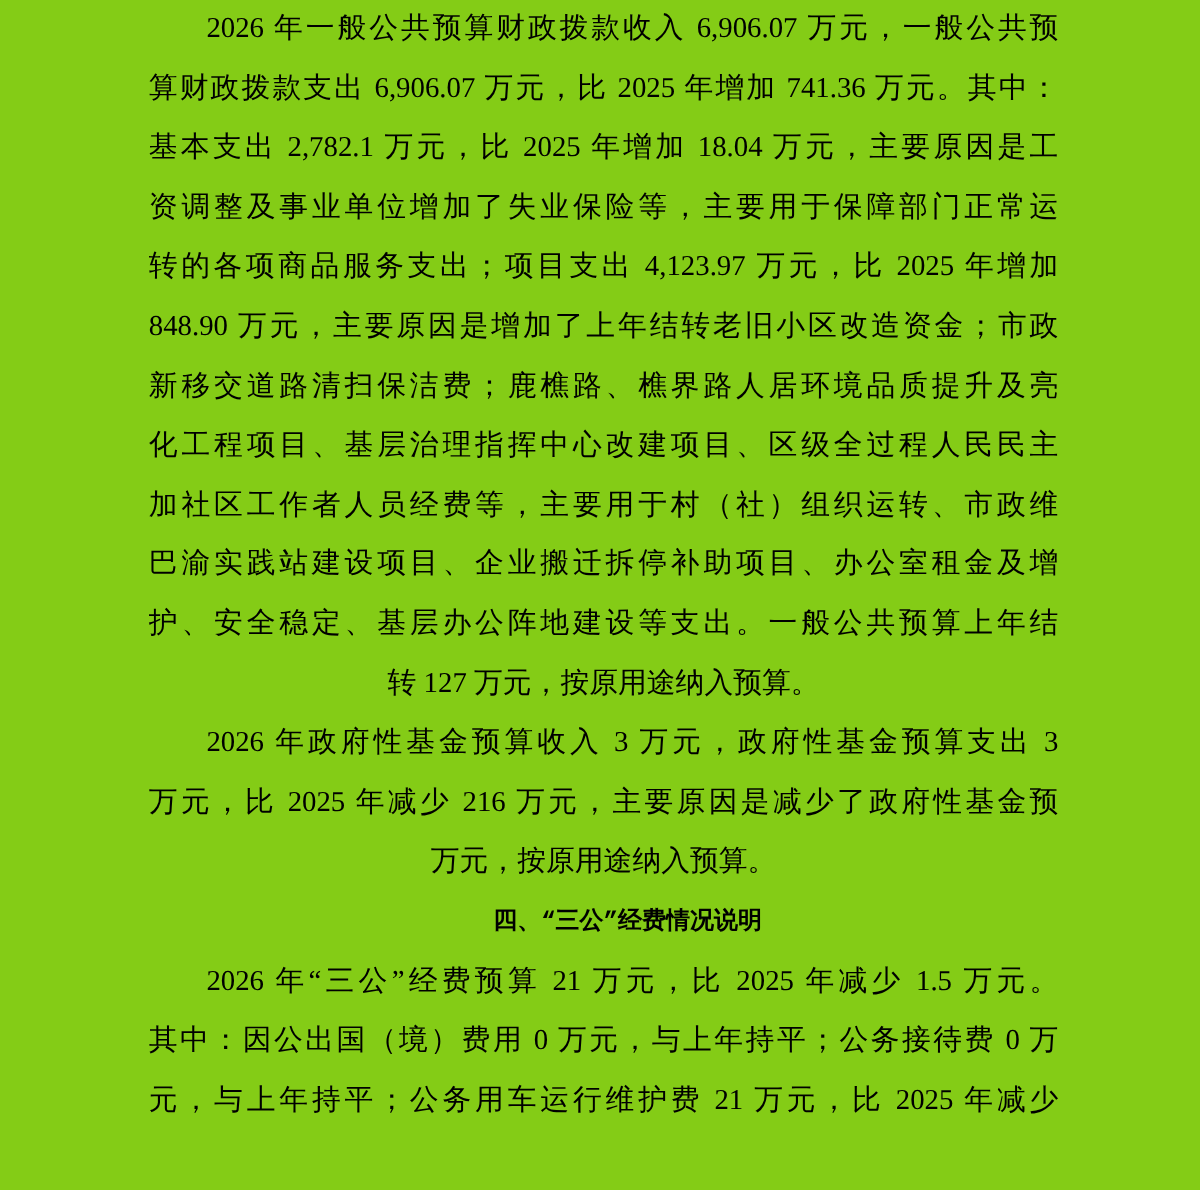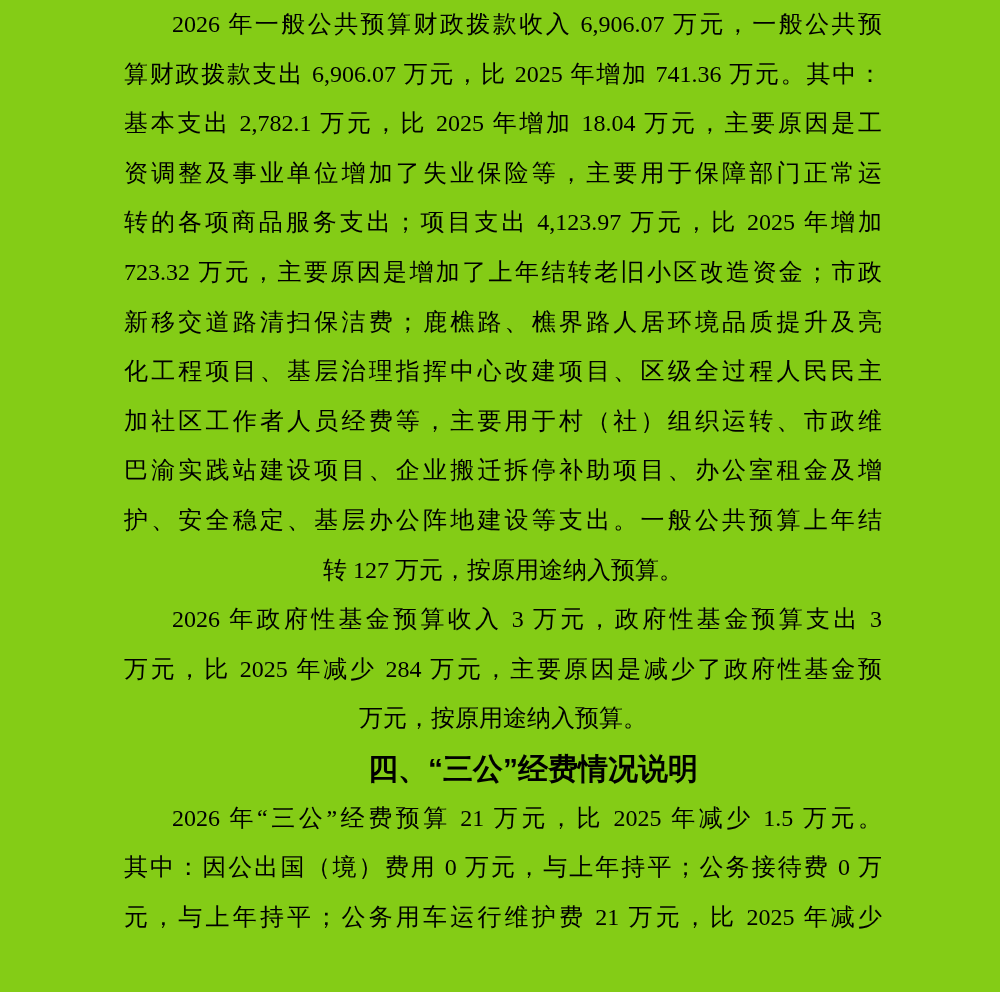--- a/index.html
+++ b/index.html
@@ -32,46 +32,46 @@
   }
   .just {
     text-align: justify;
     text-align-last: justify;
     text-justify: distribute;
   }
   .indent {
     text-indent: 2em;
   }
   .heading {
-    font-family: Liberation Sans, sans-serif;
+    font-family: Liberation Mono, monospace;
     font-weight: bold;
-    font-size: 30px;
+    font-size: 20px;
   }
 </style>
 </head>
 <body>
 
 <div class="page">
   <div class="textblock">
 
     <div class="ln just indent">2026 年一般公共预算财政拨款收入 6,906.07 万元，一般公共预</div>
     <div class="ln just">算财政拨款支出 6,906.07 万元，比 2025 年增加 741.36 万元。其中：</div>
     <div class="ln just">基本支出 2,782.1 万元，比 2025 年增加 18.04 万元，主要原因是工</div>
     <div class="ln just">资调整及事业单位增加了失业保险等，主要用于保障部门正常运</div>
     <div class="ln just">转的各项商品服务支出；项目支出 4,123.97 万元，比 2025 年增加</div>
-    <div class="ln just">723.32 万元，主要原因是增加了上年结转老旧小区改造资金；市政</div>
+    <div class="ln just">848.90 万元，主要原因是增加了上年结转老旧小区改造资金；市政</div>
     <div class="ln just">新移交道路清扫保洁费；鹿樵路、樵界路人居环境品质提升及亮</div>
     <div class="ln just">化工程项目、基层治理指挥中心改建项目、区级全过程人民民主</div>
     <div class="ln just">加社区工作者人员经费等，主要用于村（社）组织运转、市政维</div>
     <div class="ln just">巴渝实践站建设项目、企业搬迁拆停补助项目、办公室租金及增</div>
     <div class="ln just">护、安全稳定、基层办公阵地建设等支出。一般公共预算上年结</div>
     <div class="ln">转 127 万元，按原用途纳入预算。</div>
 
     <div class="ln just indent">2026 年政府性基金预算收入 3 万元，政府性基金预算支出 3</div>
-    <div class="ln just">万元，比 2025 年减少 284 万元，主要原因是减少了政府性基金预</div>
+    <div class="ln just">万元，比 2025 年减少 216 万元，主要原因是减少了政府性基金预</div>
     <div class="ln">万元，按原用途纳入预算。</div>
 
     <div class="ln heading indent">四、“三公”经费情况说明</div>
 
     <div class="ln just indent">2026 年“三公”经费预算 21 万元，比 2025 年减少 1.5 万元。</div>
     <div class="ln just">其中：因公出国（境）费用 0 万元，与上年持平；公务接待费 0 万</div>
     <div class="ln just">元，与上年持平；公务用车运行维护费 21 万元，比 2025 年减少</div>
 
   </div>
 </div>

